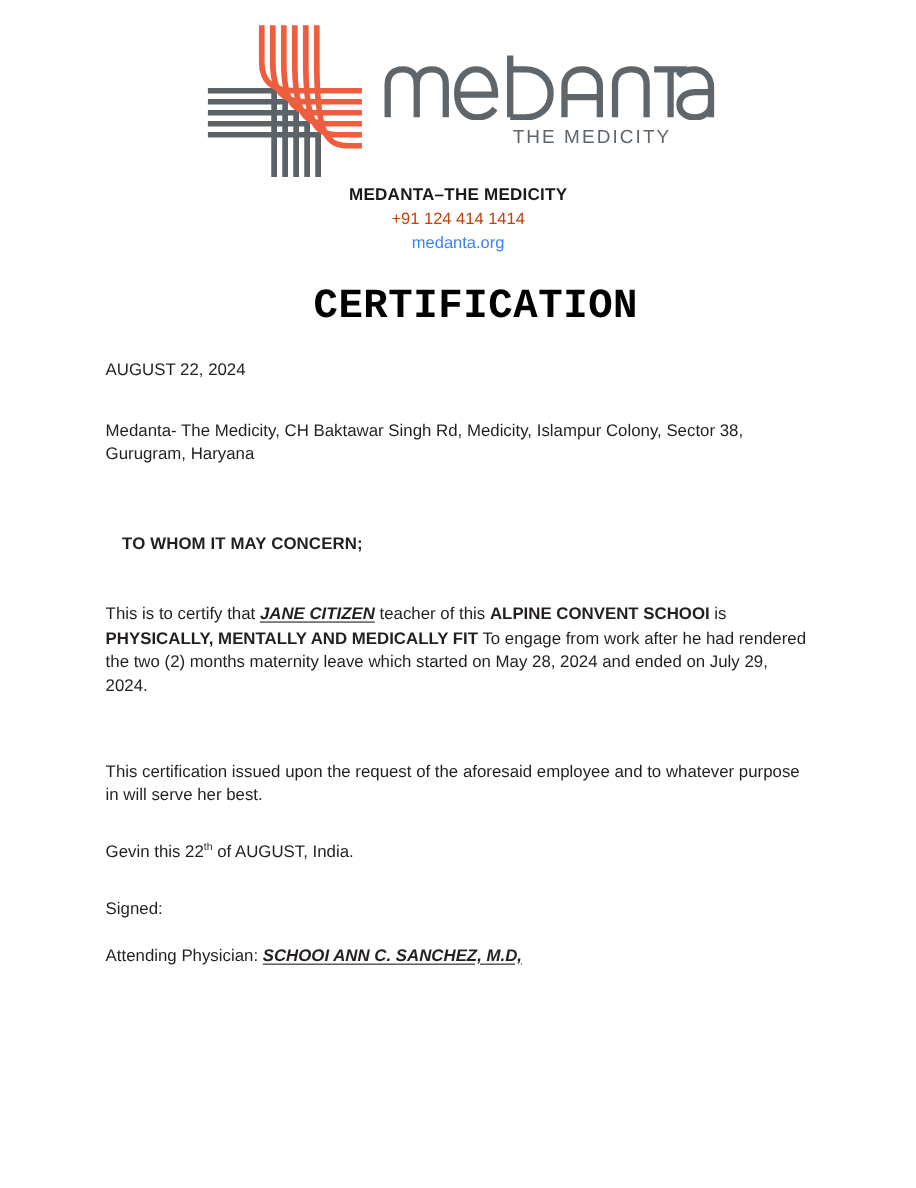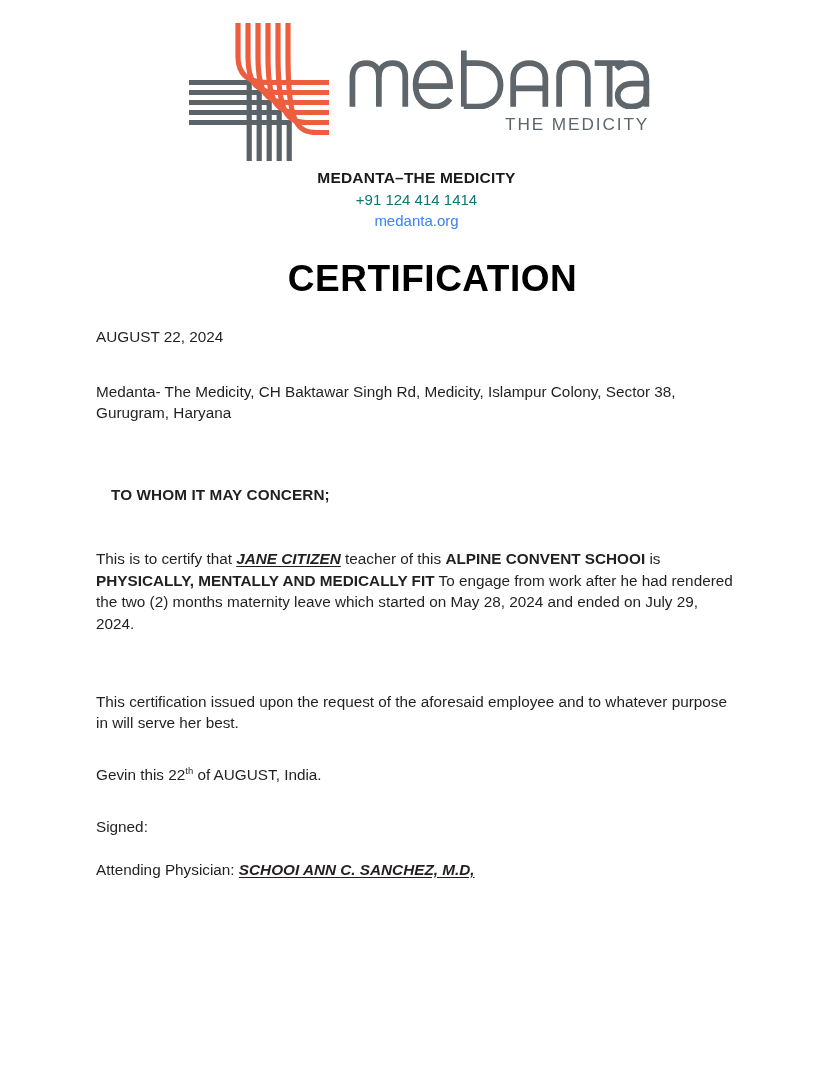--- a/index.html
+++ b/index.html
@@ -41,21 +41,21 @@
   }
   .logo-mark {
     width: 152px;
     height: 148px;
     flex: none;
     display: block;
   }
   .wordmark {
     display: flex;
     flex-direction: column;
-    align-items: flex-end;
+    align-items: center;
     padding-bottom: 4px;
   }
   .wordmark-main {
     display: block;
     height: 62px;
   }
   .wordmark-sub {
     display: block;
     height: 20px;
     margin-top: 5px;
@@ -72,37 +72,37 @@
     line-height: 1.33;
   }
   .org-name {
     font-size: 15.5px;
     font-weight: bold;
     letter-spacing: 0.2px;
     color: #1a1a1a;
   }
   .org-phone {
     font-size: 15px;
-    color: #0f766e;
+    color: #c2410c;
     margin-top: 1px;
   }
   .org-web {
     font-size: 15px;
     color: #3b82f6;
     margin-top: 1px;
   }
 
   
   .doc-title {
     position: absolute;
     top: 258px;
     left: 0;
     right: 0;
     text-align: center;
-    font-family: Liberation Sans, sans-serif;
+    font-family: Liberation Mono, monospace;
     font-weight: bold;
     font-size: 37px;
     letter-spacing: 0.5px;
     color: #000000;
     transform: scaleY(1.02);
     padding-left: 32px;
   }
 
   
   .body-area {

